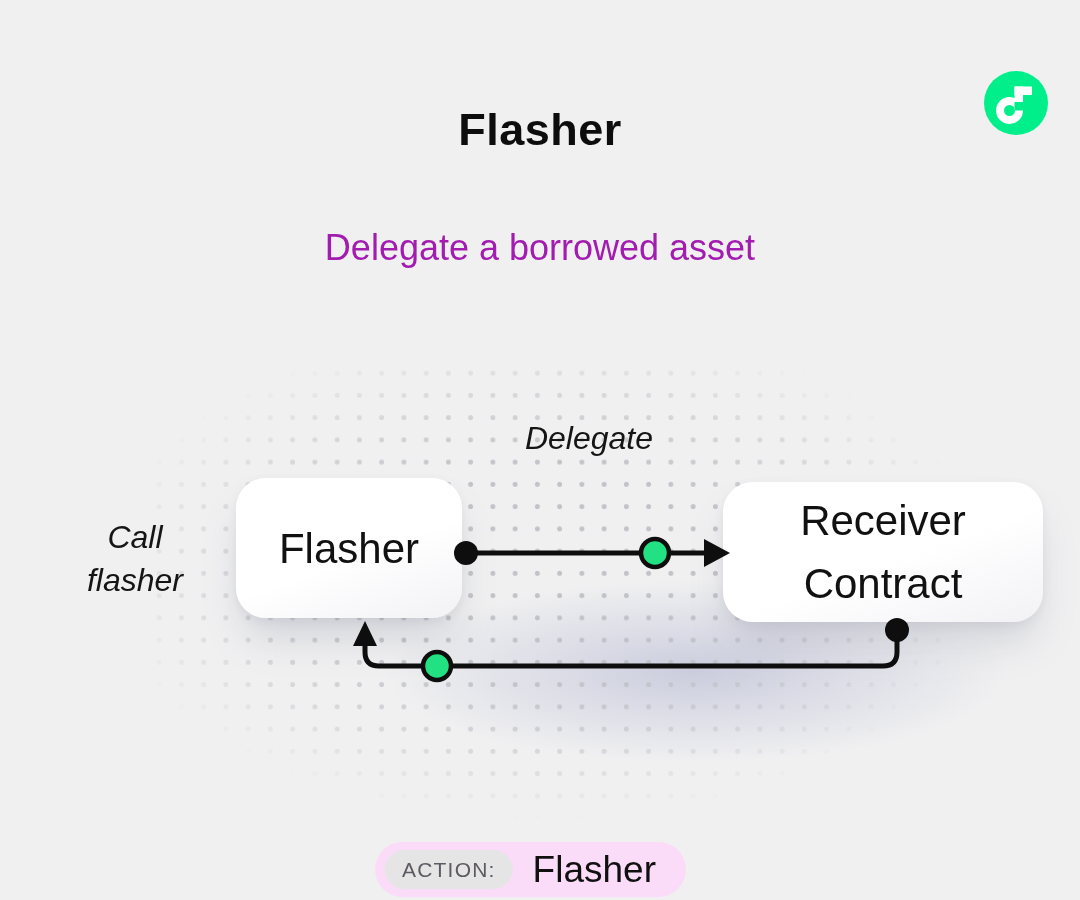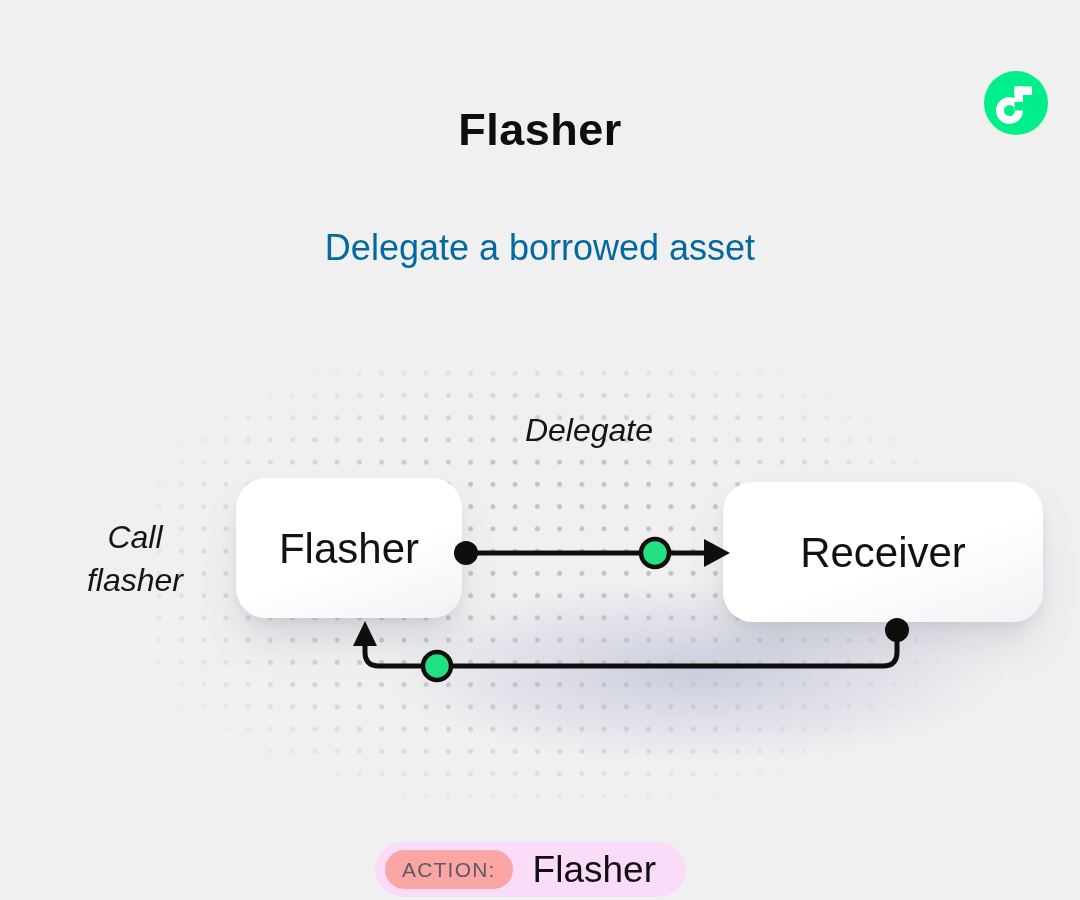--- a/index.html
+++ b/index.html
@@ -48,21 +48,21 @@
     letter-spacing: 0.5px;
     color: #0d0d0d;
   }
   .page-subtitle {
     position: absolute;
     top: 183px; left: 0;
     width: 100%;
     text-align: center;
     font-size: 36px;
     line-height: 50px;
-    color: #0369a1;
+    color: #a21caf;
   }
   .page-subtitle span { display: block; }
   .logo {
     position: absolute;
     left: 984px; top: 31px;
     width: 64px; height: 64px;
   }
   .node {
     position: absolute;
     background: linear-gradient(160deg, #ffffff 55%, #f2f2f6 100%);
@@ -83,42 +83,42 @@
   .node span { display: block; }
   .edge-label {
     position: absolute;
     font-style: italic;
     font-size: 32px;
     line-height: 43px;
     text-align: center;
     color: #151515;
   }
   .call-label      { left: 50px;  top: 476px; width: 170px; font-style: italic; }
-  .delegate-label  { left: 487px; top: 369px; width: 204px; }
+  .delegate-label  { left: 487px; top: 377px; width: 204px; }
   .repayment-label { left: 450px; top: 641px; width: 280px; }
   .edge-label span { display: block; }
   .connectors {
     position: absolute;
     left: 0; top: 0;
     width: 1080px; height: 900px;
     pointer-events: none;
   }
   .footer-pill {
     position: absolute;
     left: 375px; top: 802px;
     height: 55px;
     background: #fbdcf8;
     border-radius: 28px;
     display: flex;
     align-items: center;
     gap: 20px;
     padding: 0 30px 0 10px;
   }
   .action-badge {
-    background: #fca5a5;
+    background: #e5e5e5;
     color: #5e5a61;
     height: 39px;
     border-radius: 20px;
     display: flex;
     align-items: center;
     padding: 0 17px;
     font-size: 21px;
     letter-spacing: 1.2px;
   }
   .action-value {
@@ -159,20 +159,21 @@
     <span>Delegate</span>
   </div>
 
 
   <div class="node node-flasher">
     <span>Flasher</span>
   </div>
 
   <div class="node node-receiver">
     <span>Receiver</span>
+    <span>Contract</span>
   </div>
 
   <svg class="connectors" viewBox="0 0 1080 900">
     <defs>
       <linearGradient id="trailRight" x1="0" y1="0" x2="1" y2="0">
         <stop offset="0" stop-color="#1AD377" stop-opacity="0"></stop>
         <stop offset="1" stop-color="#1AD377" stop-opacity="1"></stop>
       </linearGradient>
       <linearGradient id="trailLeft" x1="0" y1="0" x2="1" y2="0">
         <stop offset="0" stop-color="#1AD377" stop-opacity="1"></stop>

